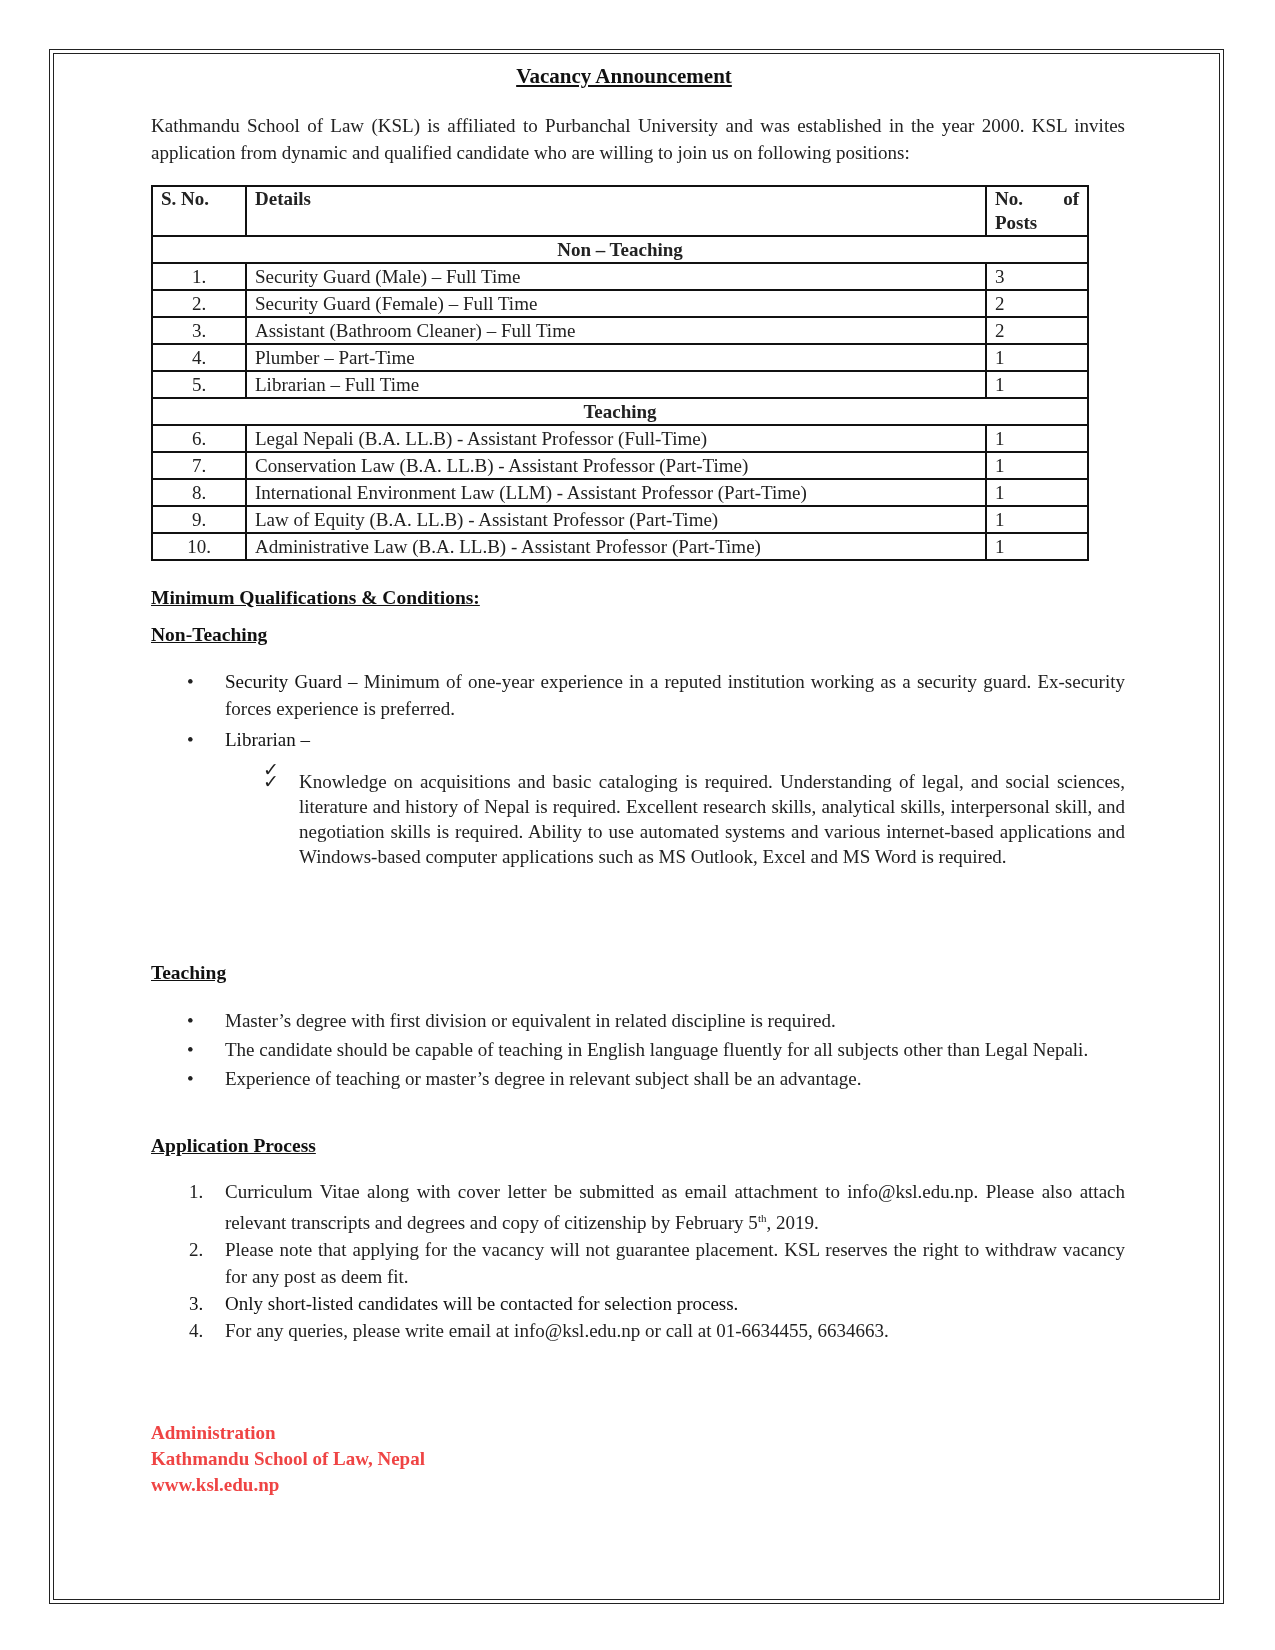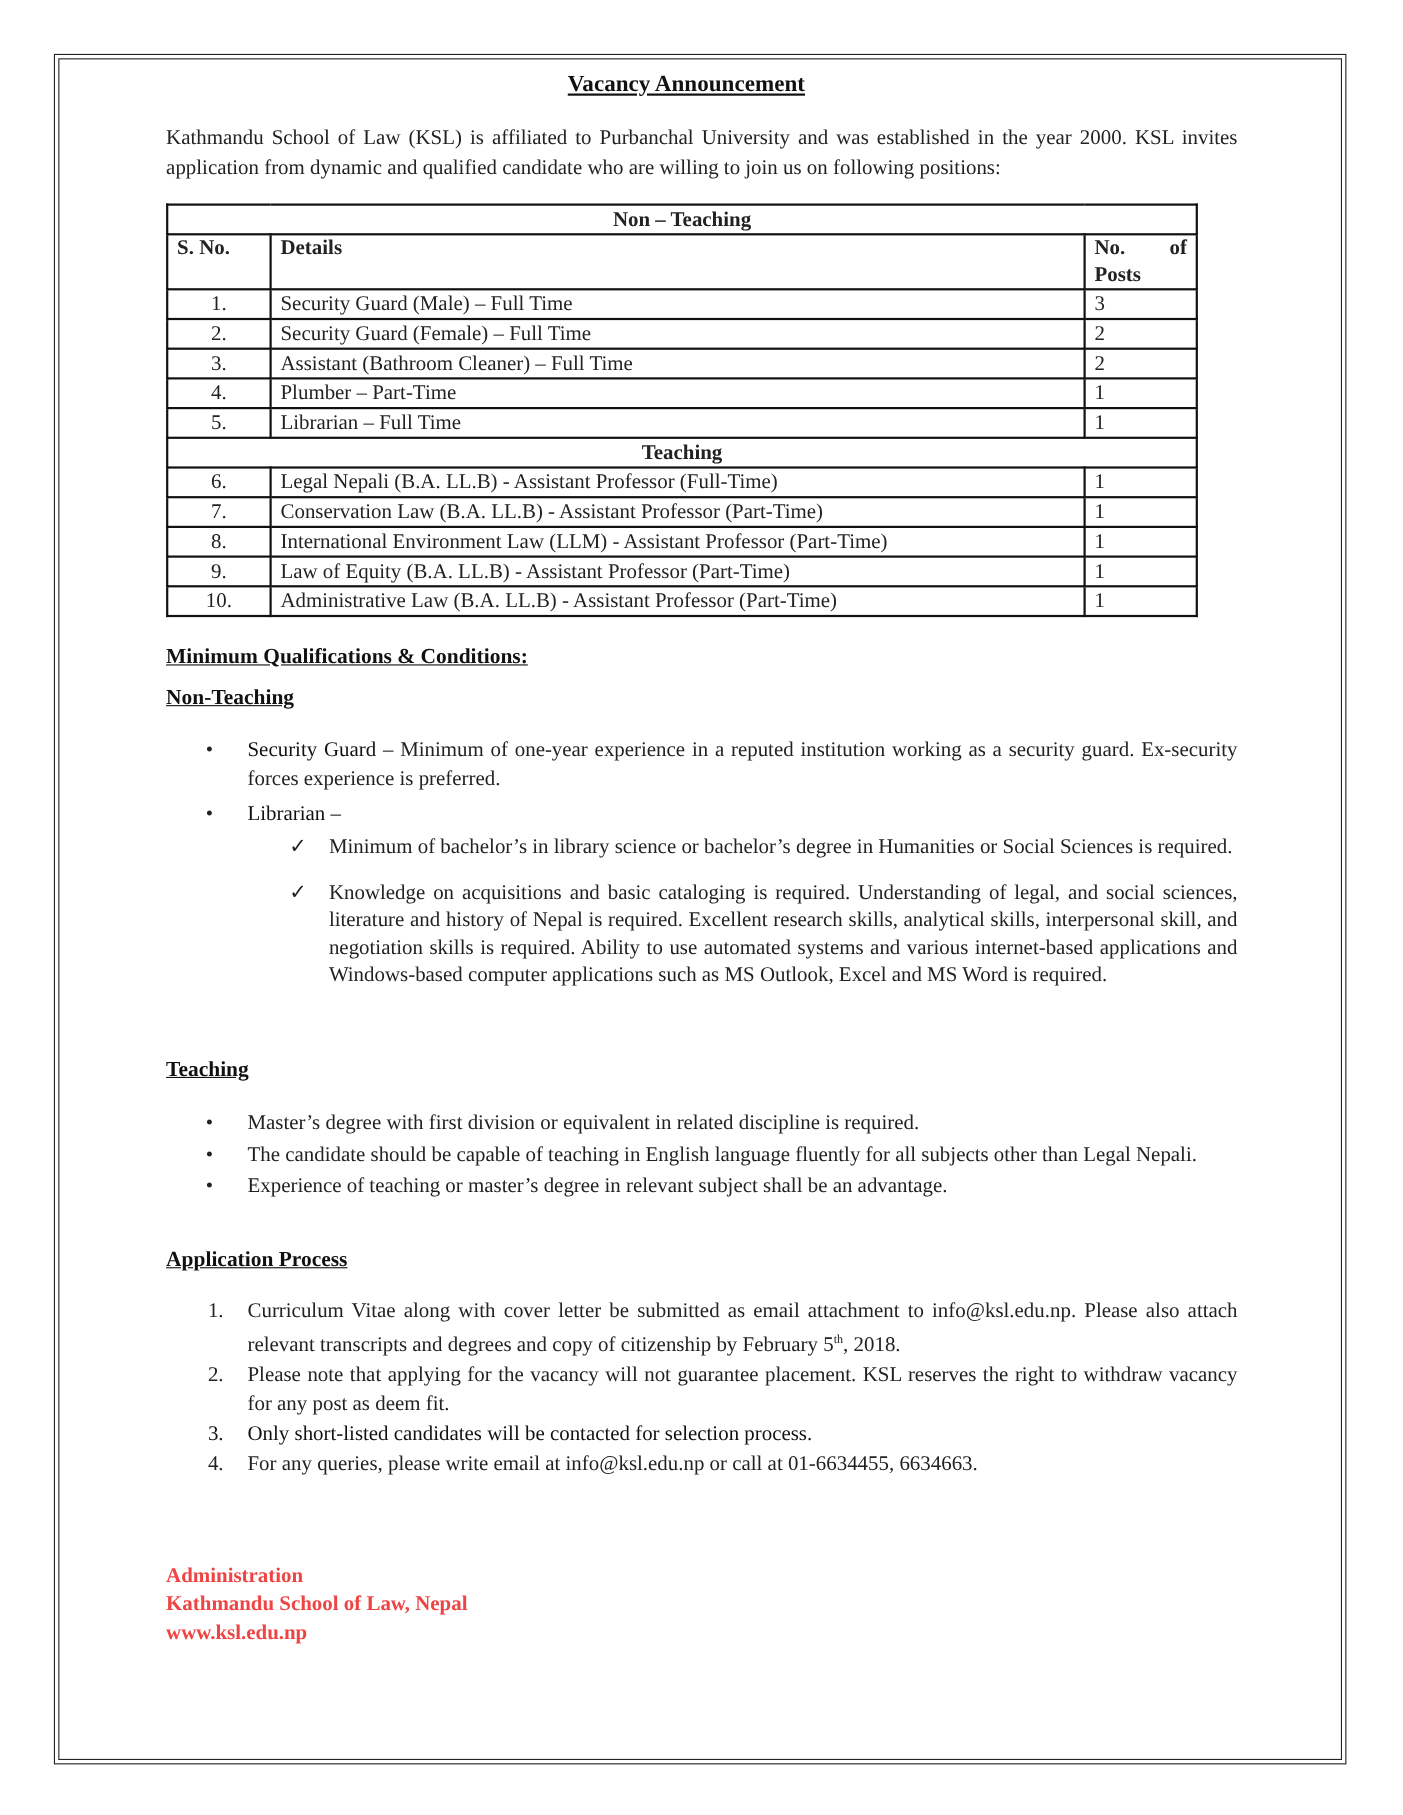--- a/index.html
+++ b/index.html
@@ -55,33 +55,33 @@
 
 <div class="frame-outer"></div>
 <div class="frame-inner"></div>
 
 <div class="title">Vacancy Announcement</div>
 <div class="intro">Kathmandu School of Law (KSL) is affiliated to Purbanchal University and was established in the year 2000. KSL invites application from dynamic and qualified candidate who are willing to join us on following positions:</div>
 
 <table class="posts">
   <tbody>
       <tr>
-        <td class="group" colspan="3">Non – Teaching</td>
-      </tr>
-  <tr>
     <th class="col-sno">S. No.</th>
     <th>Details</th>
     <th class="col-posts">
       <div class="posts-head">
             <span>No.</span>
             <span>of</span>
           </div>
       <div>Posts</div>
     </th>
   </tr>
+  <tr>
+        <td class="group" colspan="3">Non – Teaching</td>
+      </tr>
   <tr>
         <td class="sno">1.</td>
         <td>Security Guard (Male) – Full Time</td>
         <td>3</td>
       </tr>
   <tr>
         <td class="sno">2.</td>
         <td>Security Guard (Female) – Full Time</td>
         <td>2</td>
       </tr>
@@ -135,38 +135,38 @@
 <div class="sec-h" style="top:624px">Non-Teaching</div>
 
 <div class="list" style="top:668px">
   <div class="li">
     <span class="bullet">•</span><span class="b">Security Guard –</span><span> Minimum of one-year experience in a reputed institution working as a security guard. Ex-security forces experience is preferred.</span>
   </div>
   <div class="li" style="margin-top:4px">
     <span class="bullet">•</span><span class="b">Librarian –</span>
   </div>
   <div class="sub" style="margin-top:4px">
-    <span class="check">✓</span><span>Minimum of bachelor’s in library science or bachelor’s degree in Humanities or Social Sciences is required.</span>
+    <span class="check">✓</span>
   </div>
   <div class="sub" style="margin-top:16px; line-height:25px">
     <span class="check">✓</span><span>Knowledge on acquisitions and basic cataloging is required. Understanding of legal, and social sciences, literature and history of Nepal is required. Excellent research skills, analytical skills, interpersonal skill, and negotiation skills is required.  Ability to use automated systems and various internet-based applications and Windows-based computer applications such as MS Outlook, Excel and MS Word is required.</span>
   </div>
 </div>
 
 <div class="sec-h" style="top:962px">Teaching</div>
 <div class="list" style="top:1007px">
   <div class="li"><span class="bullet">•</span><span>Master’s degree with first division or equivalent in related discipline is required.</span></div>
   <div class="li" style="margin-top:2px"><span class="bullet">•</span><span>The candidate should be capable of teaching in English language fluently for all subjects other than Legal Nepali.</span></div>
   <div class="li" style="margin-top:2px"><span class="bullet">•</span><span>Experience of teaching or master’s degree in relevant subject shall be an advantage.</span></div>
 </div>
 
 <div class="sec-h" style="top:1135px">Application Process</div>
 <div class="list" style="top:1178px">
   <div class="li">
-    <span class="num">1.</span><span>Curriculum Vitae along with cover letter be submitted as email attachment to info@ksl.edu.np. Please also attach relevant transcripts and degrees and copy of citizenship by February 5</span><sup>th</sup><span>, 2018.</span>
+    <span class="num">1.</span><span>Curriculum Vitae along with cover letter be submitted as email attachment to info@ksl.edu.np. Please also attach relevant transcripts and degrees and copy of citizenship by February 5</span><sup>th</sup><span>, 2019.</span>
   </div>
   <div class="li">
     <span class="num">2.</span><span>Please note that applying for the vacancy will not guarantee placement. KSL reserves the right to withdraw vacancy for any post as deem fit.</span>
   </div>
   <div class="li b">
     <span class="num">3.</span><span>Only short-listed candidates will be contacted for selection process.</span>
   </div>
   <div class="li">
     <span class="num">4.</span><span>For any queries, please write email at info@ksl.edu.np or call at 01-6634455, 6634663.</span>
   </div>

